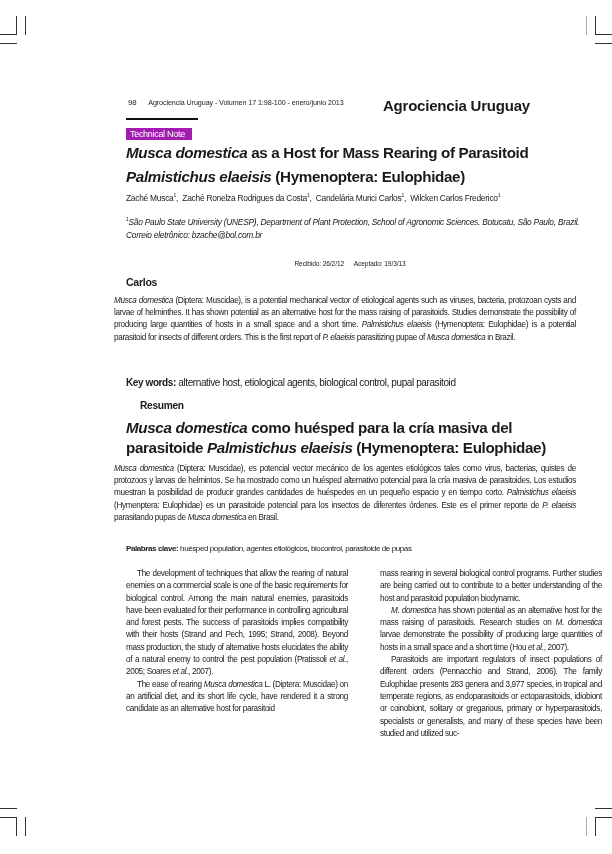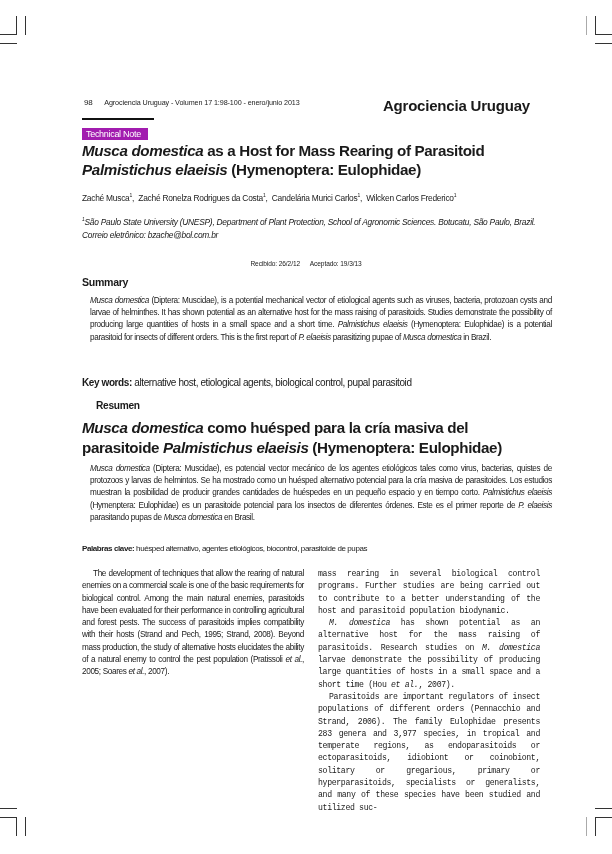--- a/index.html
+++ b/index.html
@@ -1,52 +1,52 @@
 <!DOCTYPE html>
 <html><head>
 <meta charset="utf-8">
 <style>
   html, body { margin: 0; padding: 0; background: #ffffff; }
   body { width: 612px; height: 854px; position: relative; overflow: hidden;
          font-family: "Liberation Sans", sans-serif; color: #1a1a1a; }
   .crop { position: absolute; background: #333; }
-  .abs { position: absolute; }
+  .abs { position: absolute; margin-left: 44px; }
   .hdr { top: 98px; left: 84px; font-size: 7.2px; letter-spacing: -0.1px; color: #222; }
   .hdr .pg { margin-right: 10px; font-size: 8px; }
   .hdr-right { top: 97px; right: 82px; font-size: 15px; font-weight: bold; letter-spacing: -0.2px; }
   .hdr-rule { top: 118px; left: 82px; width: 72px; height: 2px; background: #111; }
   .tag { top: 128px; left: 82px; background: #a21caf; color: #fff; font-size: 9px;
          padding: 1px 7px 1px 4px; letter-spacing: -0.3px; }
   .title { top: 141px; left: 82px; width: 460px; font-size: 15.2px; font-weight: bold;
-           line-height: 19px; letter-spacing: -0.35px; }
+           line-height: 24px; letter-spacing: -0.35px; }
   .title i, .title2 i { font-style: italic; }
   .authors { top: 192px; left: 82px; font-size: 8.4px; letter-spacing: -0.25px; }
   .authors sup { font-size: 5px; }
   .affil { top: 213px; left: 82px; width: 462px; font-size: 8.4px; font-style: italic;
            line-height: 13px; letter-spacing: -0.25px; }
   .affil sup { font-size: 5px; }
   .dates { top: 260px; left: 0; width: 612px; text-align: center; font-size: 6.6px; letter-spacing: -0.1px; }
   .dates span { margin: 0 4px; }
   .h-sum { top: 276px; left: 82px; font-size: 10.6px; font-weight: bold; letter-spacing: -0.3px; }
-  .para { left: 90px; width: 462px; font-size: 8.2px; line-height: 12.2px; letter-spacing: -0.35px;
+  .para { left: 70px; width: 462px; font-size: 8.2px; line-height: 12.2px; letter-spacing: -0.35px;
           text-align: justify; }
   .para i { font-style: italic; }
   .sum-body { top: 295px; }
   .kw { top: 377px; left: 82px; font-size: 10px; letter-spacing: -0.4px; }
   .kw b { font-weight: bold; }
   .h-res { top: 400px; left: 96px; font-size: 10.2px; font-weight: bold; letter-spacing: -0.3px; }
   .title2 { top: 418px; left: 82px; width: 460px; font-size: 15.2px; font-weight: bold;
             line-height: 19.5px; letter-spacing: -0.35px; }
   .res-body { top: 463px; }
   .pc { top: 544px; left: 82px; font-size: 8px; letter-spacing: -0.4px; }
   .pc b { font-weight: bold; }
   .col { top: 568px; width: 222px; font-size: 8.2px; line-height: 12.3px; letter-spacing: -0.35px;
          text-align: justify; }
   .col.left { left: 82px; }
-  .col.right { left: 318px; top: 568px; font-family: Liberation Mono, monospace; }
+  .col.right { left: 336px; top: 568px; }
   .col p { margin: 0; text-indent: 11px; }
   .col p.noindent { text-indent: 0; }
   .col i { font-style: italic; }
   .h-intro { font-size: 10.6px; font-weight: bold; letter-spacing: -0.3px; margin: 0 0 8px 0;
              text-indent: 0 !important; }
 </style>
 </head>
 <body>
 
 <div>
@@ -96,35 +96,36 @@
 
 <div class="abs affil">
   <sup>1</sup><span>São Paulo State University (UNESP), Department of Plant Protection, School of Agronomic Sciences. Botucatu, São Paulo, Brazil. Correio eletrônico: bzache@bol.com.br</span>
 </div>
 
 <div class="abs dates">
   <span>Recibido: 26/2/12</span>
   <span>Aceptado: 19/3/13</span>
 </div>
 
-<div class="abs h-sum">Summary</div>
+<div class="abs h-sum">Carlos</div>
 <div class="abs para sum-body"><i>Musca domestica</i><span> (Diptera: Muscidae), is a potential mechanical vector of etiological agents such as viruses, bacteria, protozoan cysts and larvae of helminthes. It has shown potential as an alternative host for the mass raising of parasitoids. Studies demonstrate the possibility of producing large quantities of hosts in a small space and a short time. </span><i>Palmistichus elaeisis</i><span> (Hymenoptera: Eulophidae) is a potential parasitoid for insects of different orders. This is the first report of </span><i>P. elaeisis</i><span> parasitizing pupae of </span><i>Musca domestica</i><span> in Brazil.</span></div>
 <div class="abs kw">
   <b>Key words:</b><span> alternative host, etiological agents, biological control, pupal parasitoid</span>
 </div>
 
 <div class="abs h-res">Resumen</div>
 <div class="abs title2">
   <i>Musca domestica</i><span> como huésped para la cría masiva del parasitoide </span><i>Palmistichus elaeisis</i><span> (Hymenoptera: Eulophidae)</span>
 </div>
 <div class="abs para res-body"><i>Musca domestica</i><span> (Diptera: Muscidae), es potencial vector mecánico de los agentes etiológicos tales como virus, bacterias, quistes de protozoos y larvas de helmintos. Se ha mostrado como un huésped alternativo potencial para la cría masiva de parasitoides. Los estudios muestran la posibilidad de producir grandes cantidades de huéspedes en un pequeño espacio y en tiempo corto. </span><i>Palmistichus elaeisis</i><span> (Hymenptera: Eulophidae) es un parasitoide potencial para los insectos de diferentes órdenes. Este es el primer reporte de </span><i>P. elaeisis</i><span> parasitando pupas de </span><i>Musca domestica</i><span> en Brasil.</span></div>
 <div class="abs pc">
-  <b>Palabras clave:</b><span> huésped alternativo, agentes etiológicos, biocontrol, parasitoide de pupas</span>
+  <b>Palabras clave:</b><span> huésped population, agentes etiológicos, biocontrol, parasitoide de pupas</span>
 </div>
 
 <div class="abs col left">
   <p><span>The development of techniques that allow the rearing of natural enemies on a commercial scale is one of the basic requirements for biological control. Among the main natural enemies, parasitoids have been evaluated for their performance in controlling agricultural and forest pests. The success of parasitoids implies compatibility with their hosts (Strand and Pech, 1995; Strand, 2008). Beyond mass production, the study of alternative hosts elucidates the ability of a natural enemy to control the pest population (Pratissoli </span><i>et al.</i><span>, 2005; Soares </span><i>et al.</i><span>, 2007).</span></p>
+  <p><span>The ease of rearing </span><i>Musca domestica</i><span> L. (Diptera: Muscidae) on an artificial diet, and its short life cycle, have rendered it a strong candidate as an alternative host for parasitoid</span></p>
 </div>
 <div class="abs col right">
   <p class="noindent"><span>mass rearing in several biological control programs. Further studies are being carried out to contribute to a better understanding of the host and parasitoid population biodynamic.</span></p>
   <p><i>M. domestica</i><span> has shown potential as an alternative host for the mass raising of parasitoids. Research studies on </span><i>M. domestica</i><span> larvae demonstrate the possibility of producing large quantities of hosts in a small space and a short time (Hou </span><i>et al.</i><span>, 2007).</span></p>
   <p><span>Parasitoids are important regulators of insect populations of different orders (Pennacchio and Strand, 2006). The family Eulophidae presents 283 genera and 3,977 species, in tropical and temperate regions, as endoparasitoids or ectoparasitoids, idiobiont or coinobiont, solitary or gregarious, primary or hyperparasitoids, specialists or generalists, and many of these species have been studied and utilized suc-</span></p>
 </div>
 
 </body></html>

